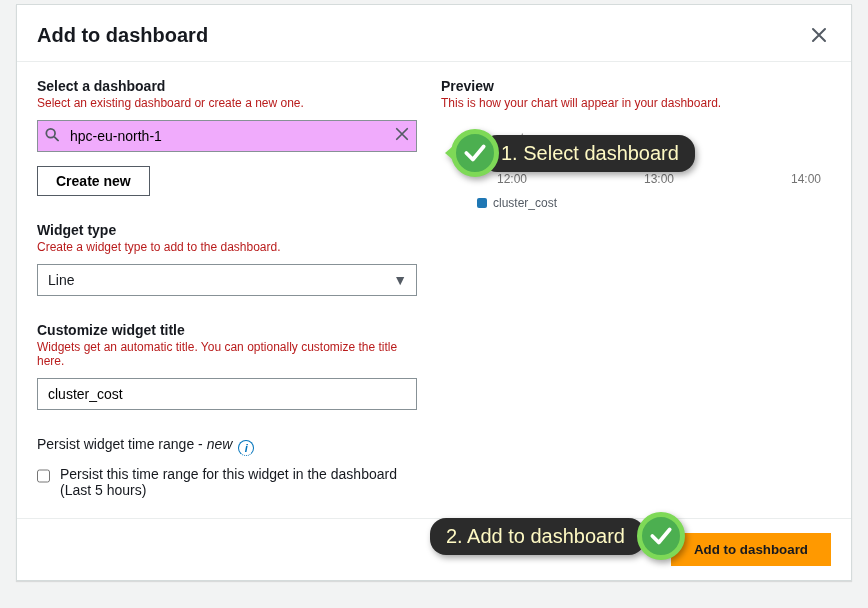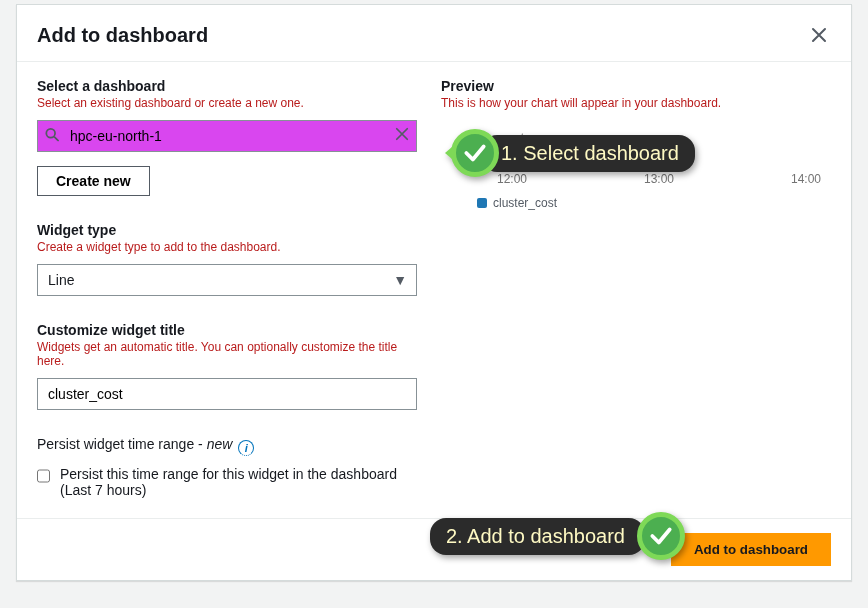--- a/index.html
+++ b/index.html
@@ -42,21 +42,21 @@
   .section-sub { font-size: 12px; color: #b91c1c; margin-top: 2px; }
   .search-row {
     margin-top: 10px;
     position: relative;
   }
   .search-input {
     width: 100%;
     padding: 7px 28px 7px 32px;
     border: 1px solid #879196;
     font-size: 14px;
-    background:#d946ef;
+    background:#f0abfc;
   }
   .search-icon {
     position:absolute; left:8px; top:50%; transform:translateY(-50%);
     color:#545b64;
   }
   .clear-icon {
     position:absolute; right:8px; top:50%; transform:translateY(-50%);
     color:#545b64; cursor:pointer; font-size:16px;
   }
   .btn {
@@ -278,21 +278,21 @@
         <input class="text-input" value="cluster_cost" style="">
       </div>
 
       <div class="persist-row">
         <span class="persist-label">
           <span>Persist widget time range - </span><span class="italic">new</span>
           <span class="info-icon">i</span>
         </span>
         <div class="checkbox-row">
           <input type="checkbox" style="">
-          <label>Persist this time range for this widget in the dashboard (Last 7 hours)</label>
+          <label>Persist this time range for this widget in the dashboard (Last 5 hours)</label>
         </div>
       </div>
 
     </div>
 
     <div class="right-col">
       <div class="section-label">Preview</div>
       <div class="section-sub">This is how your chart will appear in your dashboard.</div>
 
       <div class="chart-box">

